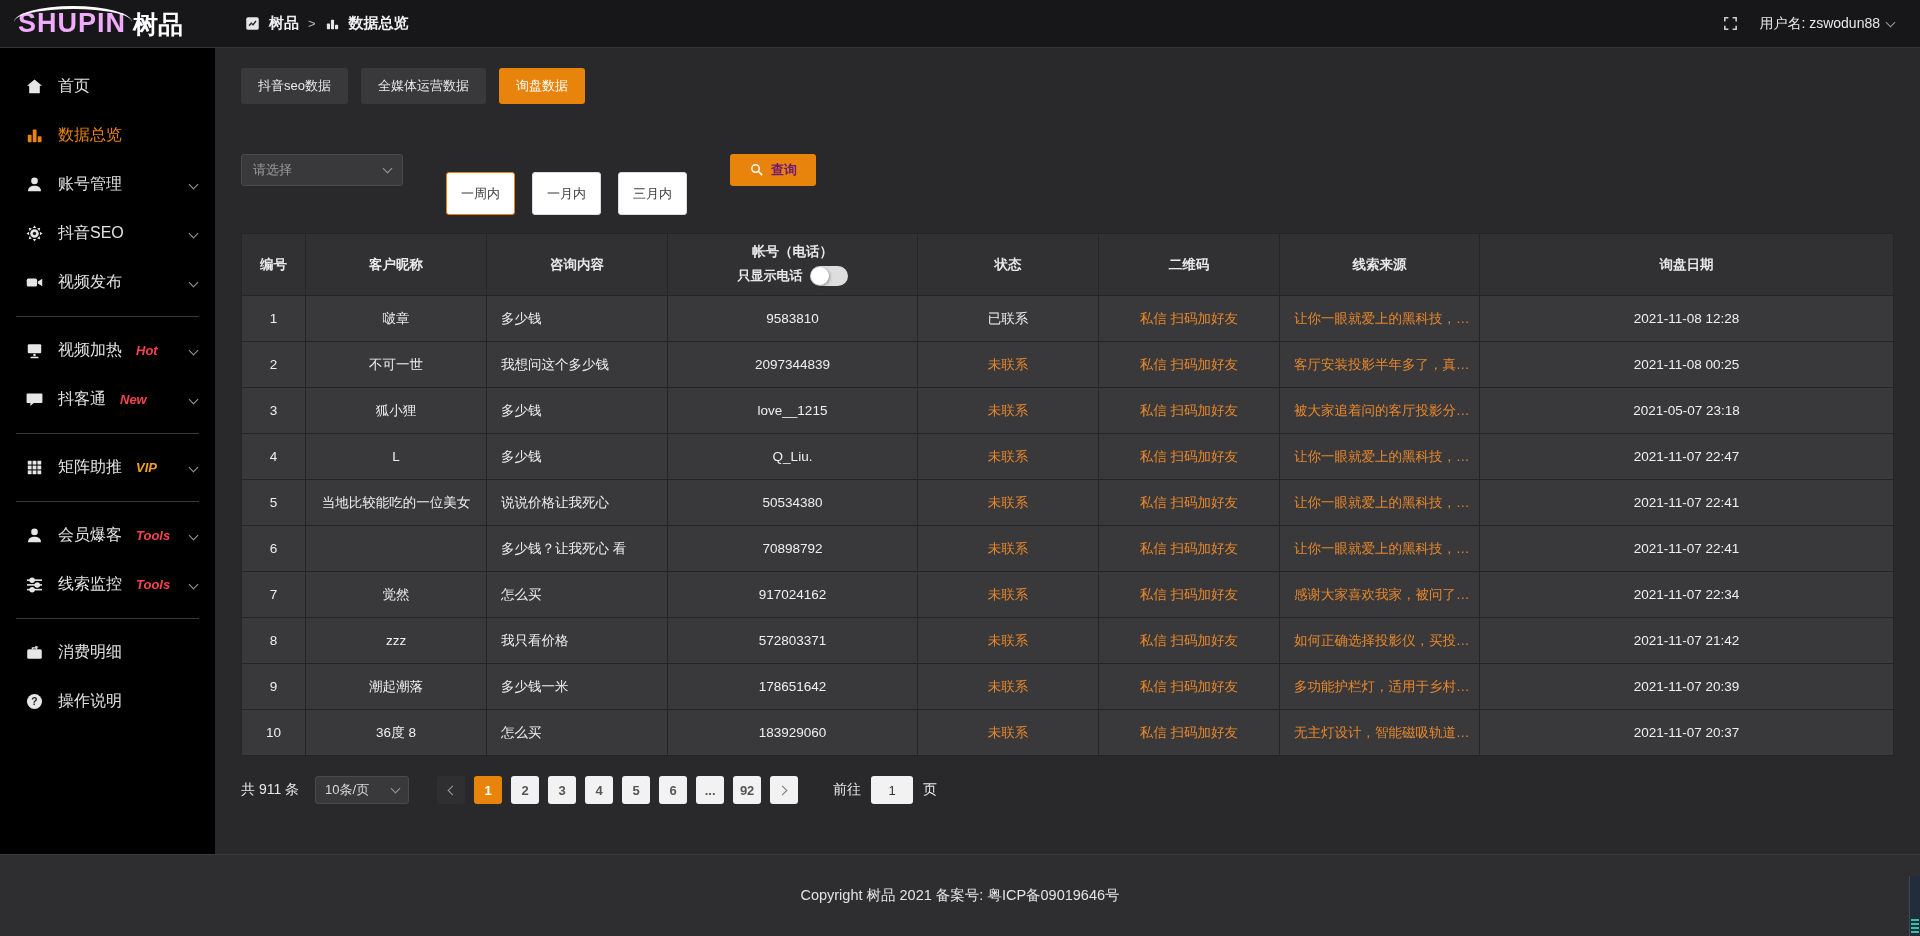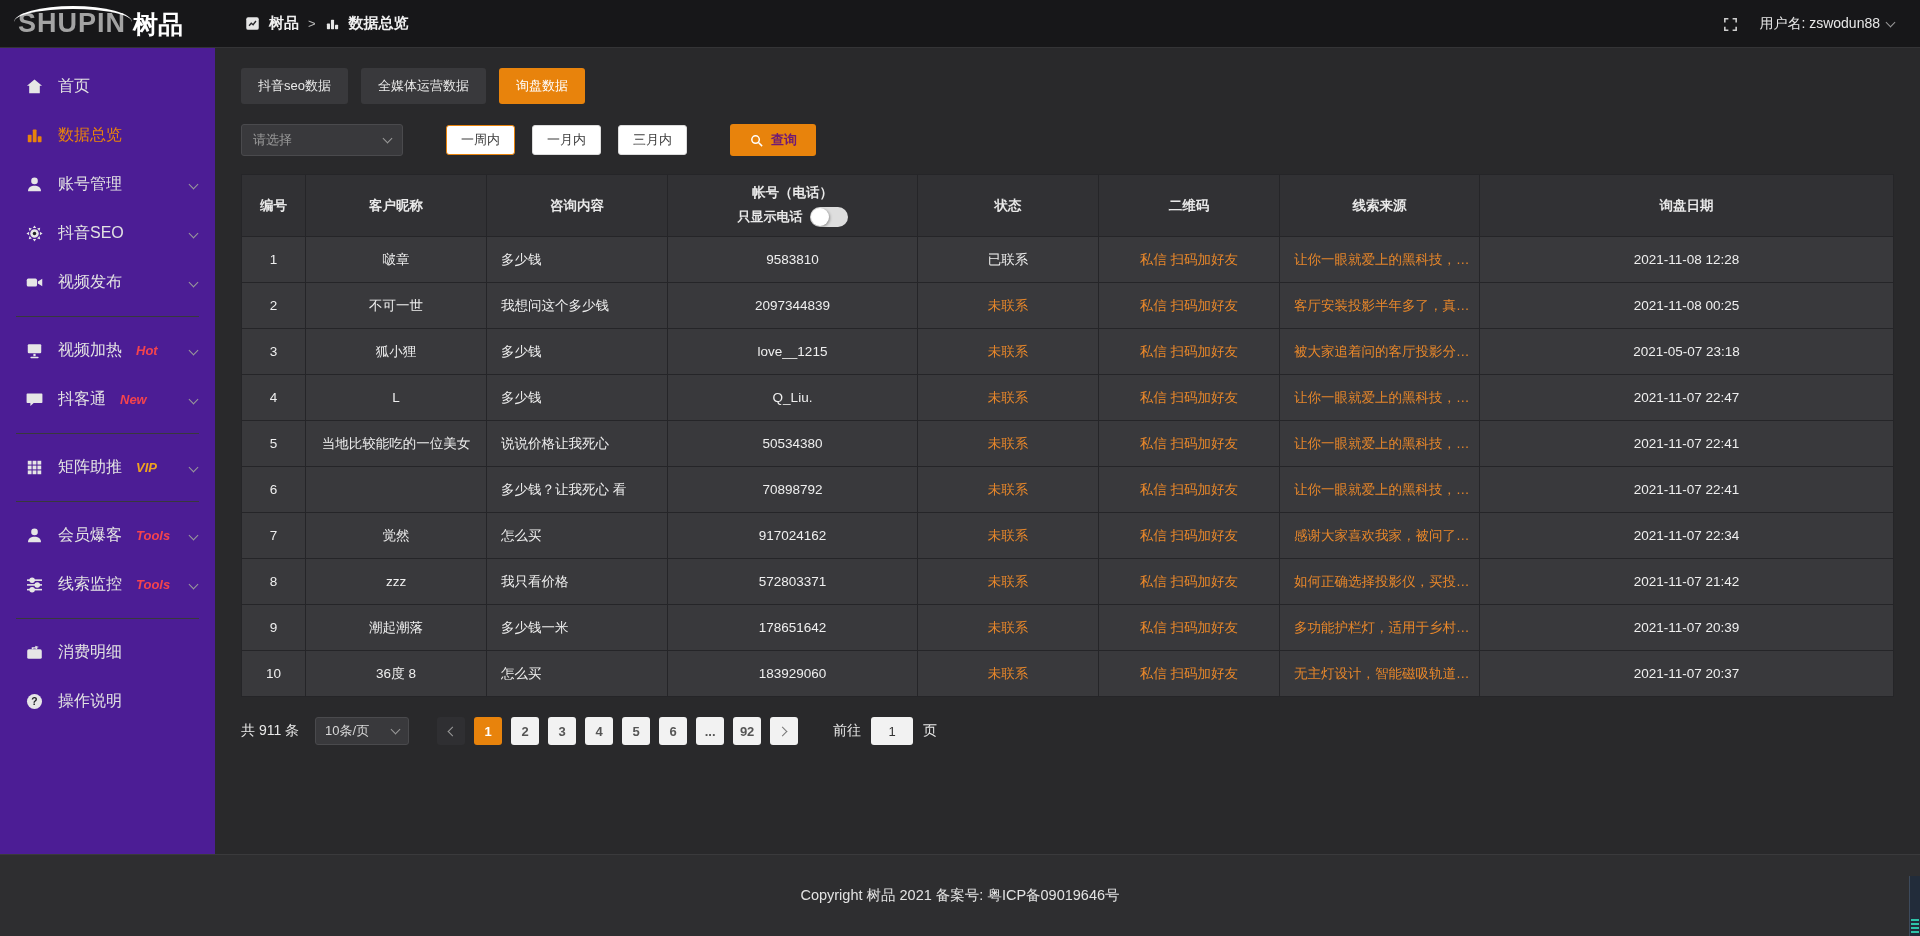--- a/index.html
+++ b/index.html
@@ -6,47 +6,47 @@
   html,body { width:1920px; height:936px; overflow:hidden; }
   body {
     font-family:"Liberation Sans","DejaVu Sans",sans-serif;
     background:#29292b; color:#e8e8e8;
     display:flex; flex-direction:column;
   }
   
   .topbar { height:48px; background:#171719; border-bottom:1px solid #343436; display:flex; align-items:center; flex:0 0 auto; }
   .logo-wrap { width:215px; padding-left:18px; display:flex; align-items:flex-end; gap:7px; position:relative; }
   .logo-arc { position:absolute; top:-4px; left:14px; width:118px; height:16px; border-top:3px solid #fff; border-radius:50% 50% 0 0 / 100% 100% 0 0; }
-  .logo-en { font-size:27px; font-weight:800; letter-spacing:1px; color:#a3a3a3; line-height:1; }
+  .logo-en { font-size:27px; font-weight:800; letter-spacing:1px; color:#f0abfc; line-height:1; }
   .logo-cn { font-size:25px; font-weight:800; color:#fff; line-height:1.05; }
   .breadcrumb { margin-left:30px; display:flex; align-items:center; gap:9px; font-size:15px; font-weight:700; color:#f0f0f0; }
   .bc-sep { color:#bbb; font-size:13px; font-weight:400; }
-  .topbar-right { margin-left:auto; margin-right:26px; display:flex; align-items:flex-end; gap:20px; font-size:14px; color:#e8e8e8; }
+  .topbar-right { margin-left:auto; margin-right:26px; display:flex; align-items:flex-start; gap:20px; font-size:14px; color:#e8e8e8; }
   .userbox { display:flex; align-items:center; gap:7px; cursor:pointer; }
   
   .layout { display:flex; flex:1 1 auto; min-height:0; }
-  .sidebar { width:215px; background:#4c1d95; padding-top:14px; flex:0 0 auto;text-align:center; }
+  .sidebar { width:215px; background:#000000; padding-top:14px; flex:0 0 auto;text-align:center; }
   .side-item { height:49px; display:flex; align-items:center; gap:14px; padding:0 18px 0 24px; font-size:16px; color:#e3e3e3; cursor:pointer; }
   .side-item .lbl { white-space:nowrap; }
   .side-item.active { color:#e8830c; }
   .side-icon { width:20px; display:flex; justify-content:center; flex:0 0 auto; }
   .badge { font-style:italic; font-weight:700; font-size:13px; color:#f4434d; }
   .badge.vip { color:#f0a31f; }
   .side-chev { margin-left:auto; }
   .chev { width:7px; height:7px; border-right:1.7px solid #9a9a9a; border-bottom:1.7px solid #9a9a9a; display:inline-block; transform:rotate(45deg); }
   .chev.up-gap { margin-top:-3px; }
   .side-divider { height:1px; background:#38393c; margin:9px 16px; }
   
   .content { flex:1 1 auto; padding:20px 26px 0 26px; background:#29292b; min-width:0; }
   .tabs { display:flex; gap:13px; }
   .tab { background:#39393c; color:#eaeaea; font-size:13px; font-weight:400; padding:9px 17px; border-radius:3px; cursor:pointer; }
   .tab.active { background:#e8830c; color:#fff; }
   .filters { margin-top:20px; display:flex; align-items:center; gap:13px; }
   .select { width:162px; height:32px; background:#39393c; border:1px solid #4a4a4d; border-radius:3px; color:#9a9a9a; font-size:13px; padding:0 11px; display:flex; align-items:center; justify-content:space-between; cursor:pointer; }
-  .period { height:30px; padding:0 14px; background:#fff; color:#3c3c3c; font-size:13px; border:1px solid #dcdcdc; border-radius:3px; display:flex; align-items:center; cursor:pointer; margin-left:4px; }
+  .period { height:43px; padding:0 14px; background:#fff; color:#3c3c3c; font-size:13px; border:1px solid #dcdcdc; border-radius:3px; display:flex; align-items:center; cursor:pointer; margin-left:4px;margin-top:48px; }
   .period.active { border:1px solid #e8830c; margin-left:30px; }
   .btn-query { height:32px; margin-left:30px; background:#e8830c; color:#701a75; border:none; border-radius:3px; padding:0 19px; display:flex; align-items:center; gap:7px; font-size:13px; font-weight:700; cursor:pointer; }
   
   table { width:100%; margin-top:18px; border-collapse:collapse; font-size:13.5px; table-layout:fixed; }
   th { background:#313134; height:62px; font-weight:700; color:#e9e9e9; border:1px solid #252528; text-align:center; }
   td { background:#39393c; height:46px; text-align:center; border:1px solid #252528; color:#efefef; overflow:hidden; white-space:nowrap; text-overflow:ellipsis; }
   td.left { text-align:left; padding-left:14px; }
   .orange { color:#e8872a; }
   .status.contacted { color:#efefef; }
   .status { color:#e8872a; }

